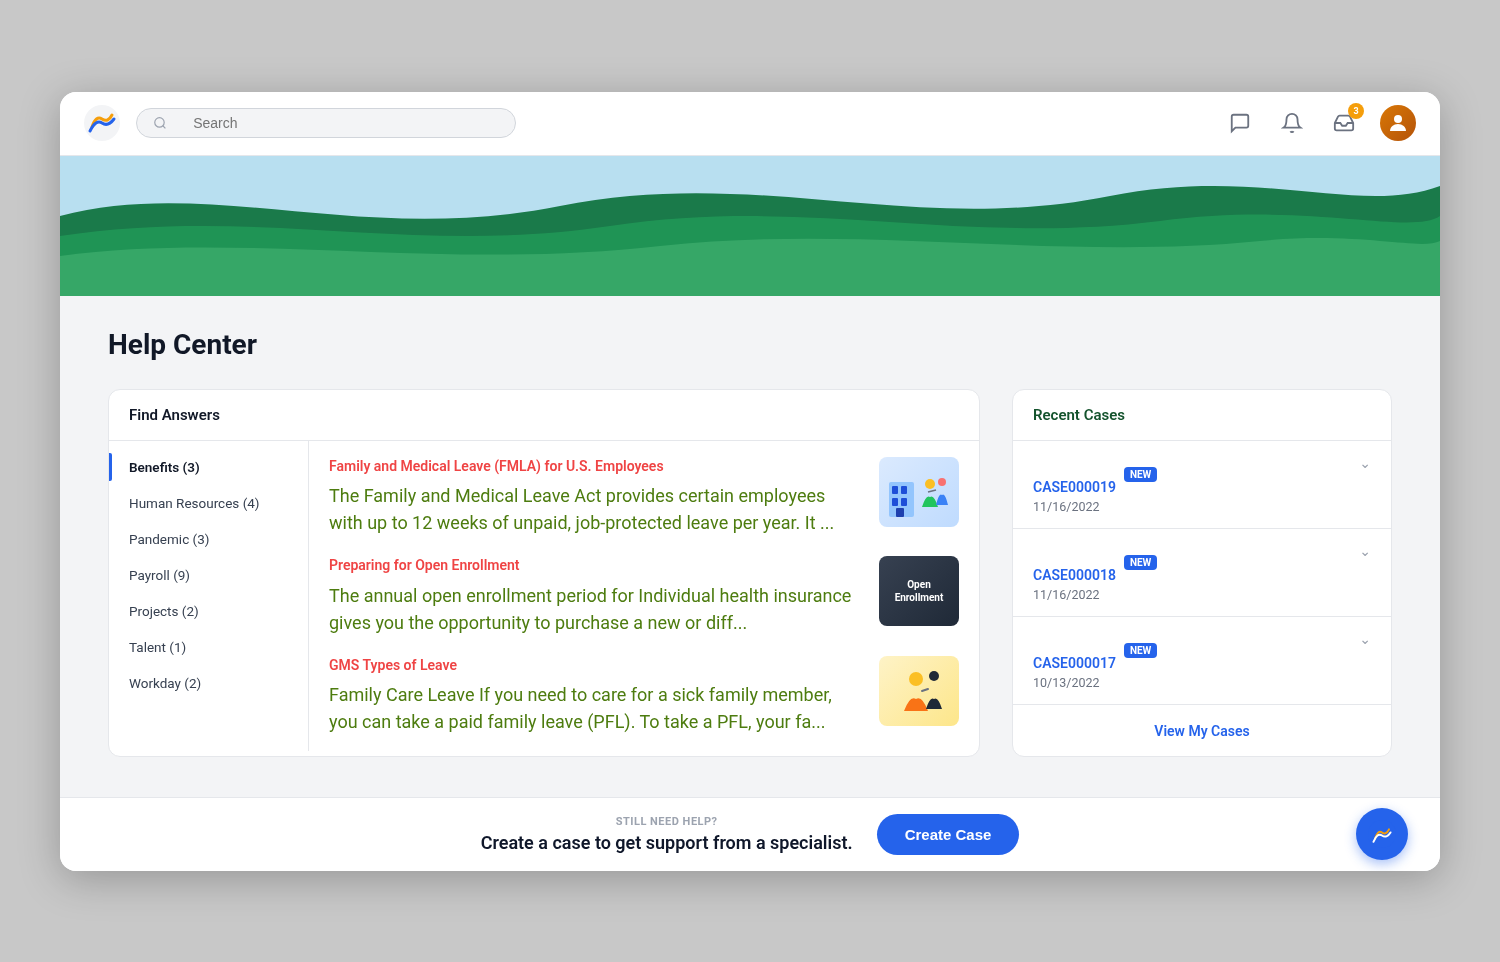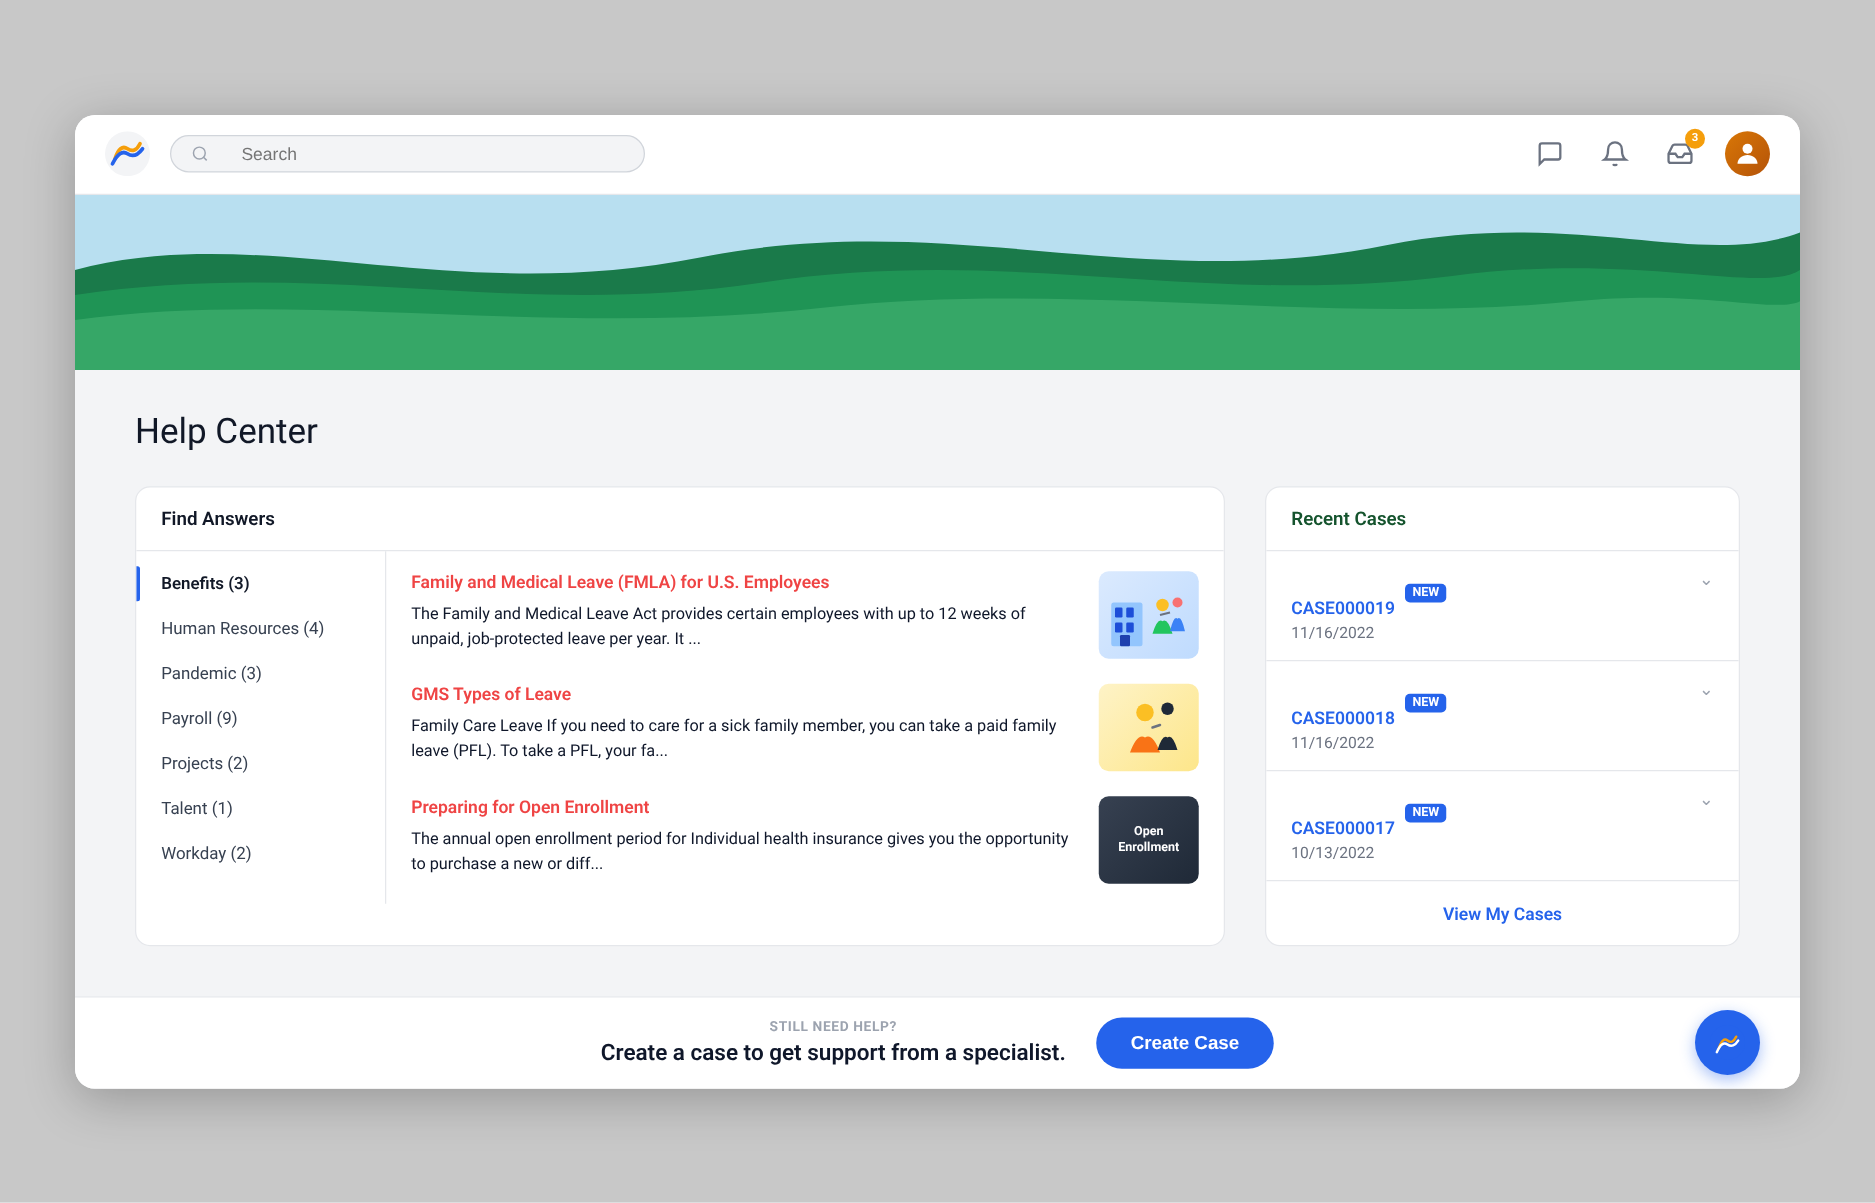--- a/index.html
+++ b/index.html
@@ -115,21 +115,21 @@
       right: 0;
     }
 
     
     .main-content {
       padding: 32px 48px 40px;
       background: #f3f4f6;
     }
     .page-title {
       font-size: 28px;
-      font-weight: 400;
+      font-weight: 700;
       color: #111827;
       margin-bottom: 28px;
     }
     .content-grid {
       display: grid;
       grid-template-columns: 1fr 380px;
       gap: 32px;
     }
 
     
@@ -191,22 +191,22 @@
     .article-text { flex: 1; }
     .article-title {
       font-size: 14px;
       font-weight: 600;
       color: #ef4444;
       cursor: pointer;
       margin-bottom: 6px;
       line-height: 1.4;
     }
     .article-desc {
-      font-size: 13px;
-      color: #0f172a;
+      font-size: 18px;
+      color: #4d7c0f;
       line-height: 1.5;
     }
     .article-thumb {
       width: 80px;
       height: 70px;
       border-radius: 8px;
       flex-shrink: 0;
       overflow: hidden;
       display: flex;
       align-items: center;
@@ -453,41 +453,41 @@
                   <circle cx="58" cy="20" r="4" fill="#f87171"></circle>
                   <path d="M52 43 Q55 30 58 33 Q61 30 64 43" fill="#3b82f6"></path>
 
                   <path d="M44 30 L52 28" stroke="#6b7280" stroke-width="1.5" marker-end="url(#arrow)"></path>
                 </svg>
               </div>
             </div>
 
             <div class="article-item">
               <div class="article-text">
+                <div class="article-title">Preparing for Open Enrollment</div>
+                <div class="article-desc">The annual open enrollment period for Individual health insurance gives you the opportunity to purchase a new or diff...</div>
+              </div>
+              <div class="article-thumb thumb-enrollment">
+                <div style="font-size:10px; font-weight:700; color:#fff; line-height:1.3; text-align:center;">Open<br>Enrollment</div>
+              </div>
+            </div>
+
+            <div class="article-item">
+              <div class="article-text">
                 <div class="article-title">GMS Types of Leave</div>
                 <div class="article-desc">Family Care Leave If you need to care for a sick family member, you can take a paid family leave (PFL). To take a PFL, your fa...</div>
               </div>
               <div class="article-thumb thumb-gms">
                 <svg width="70" height="60" viewBox="0 0 70 60">
                   <circle cx="32" cy="18" r="7" fill="#fbbf24"></circle>
                   <path d="M20 50 Q26 34 32 38 Q38 34 44 50" fill="#f97316"></path>
                   <circle cx="50" cy="15" r="5" fill="#1f2937"></circle>
                   <path d="M42 48 Q46 35 50 38 Q54 35 58 48" fill="#1f2937"></path>
                   <path d="M38 30 L44 28" stroke="#6b7280" stroke-width="2" stroke-linecap="round"></path>
                 </svg>
-              </div>
-            </div>
-
-            <div class="article-item">
-              <div class="article-text">
-                <div class="article-title">Preparing for Open Enrollment</div>
-                <div class="article-desc">The annual open enrollment period for Individual health insurance gives you the opportunity to purchase a new or diff...</div>
-              </div>
-              <div class="article-thumb thumb-enrollment">
-                <div style="font-size:10px; font-weight:700; color:#fff; line-height:1.3; text-align:center;">Open<br>Enrollment</div>
               </div>
             </div>
 
           </div>
         </div>
       </div>
 
       <div class="recent-cases-section">
         <div class="recent-cases-header">Recent Cases</div>
 

